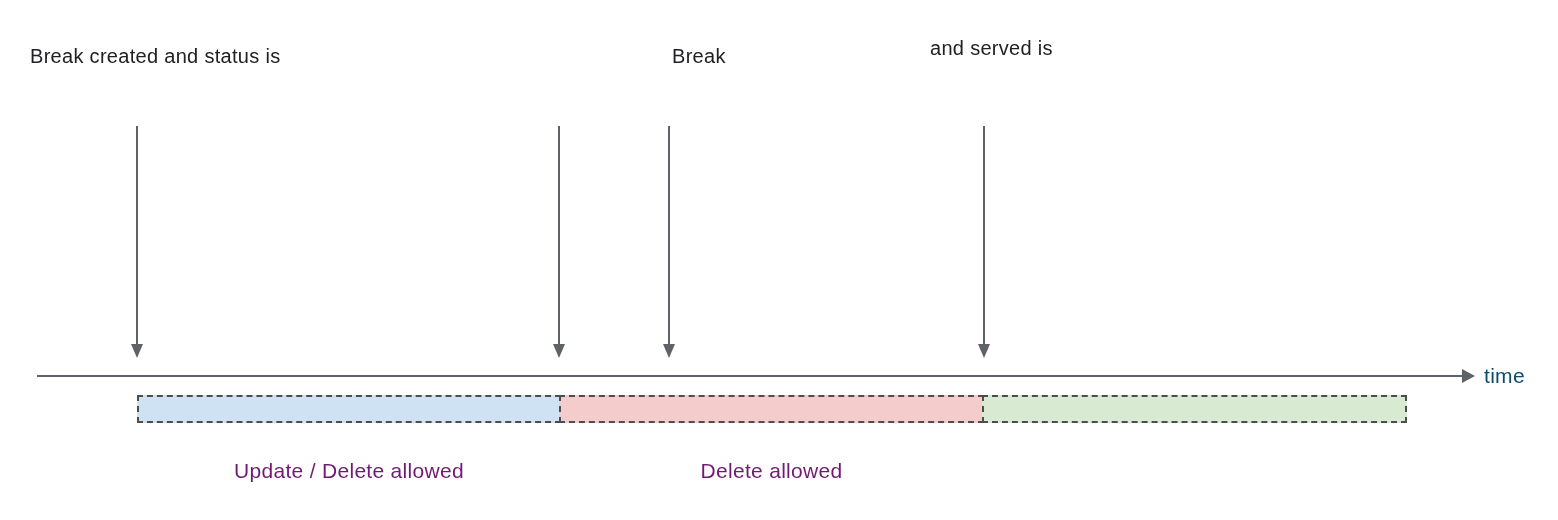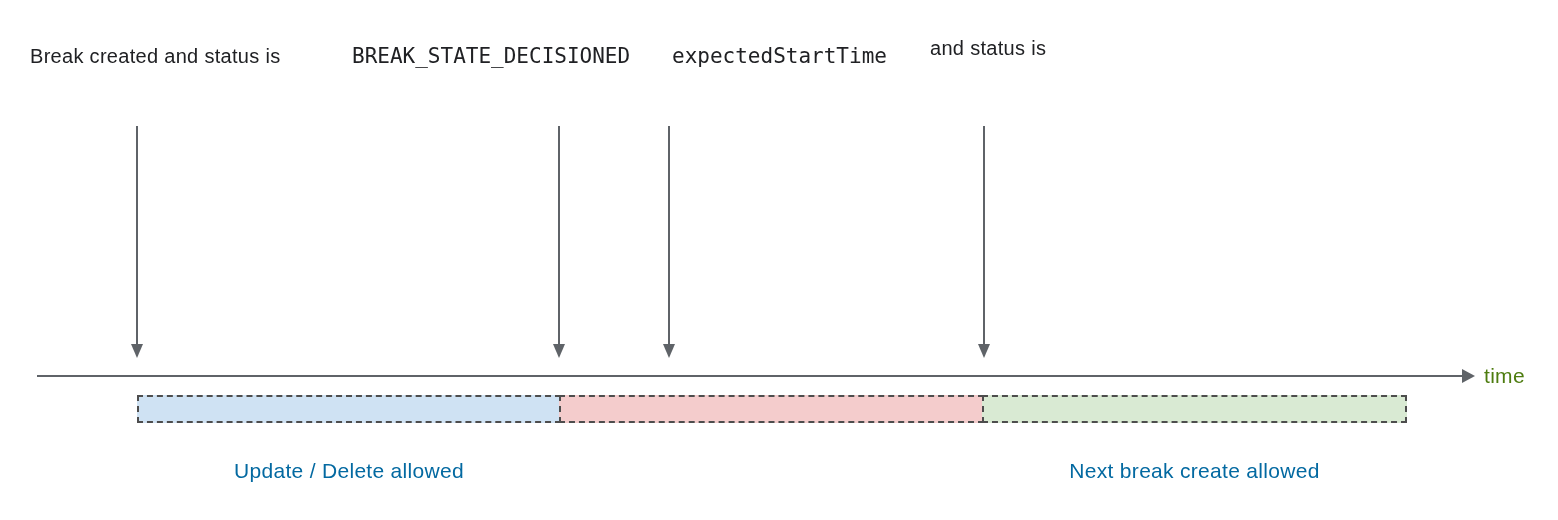--- a/index.html
+++ b/index.html
@@ -65,59 +65,58 @@
     border-top: 7px solid transparent;
     border-bottom: 7px solid transparent;
     border-left: 13px solid #5f6368;
   }
   .tlabel {
     position: absolute;
     left: 1484px;
     top: 364px;
     font-size: 21px;
     letter-spacing: 0.3px;
-    color: #4d7c0f;
+    color: #0c4a6e;
     white-space: nowrap;
   }
   .seg {
     position: absolute;
     top: 395px;
     height: 28px;
     box-sizing: border-box;
     border: 2px dashed #4d4d4d;
   }
   .seglabel {
     position: absolute;
     top: 459px;
     font-size: 21px;
     letter-spacing: 0.3px;
-    color: #0369a1;
+    color: #701a75;
     text-align: center;
     white-space: nowrap;
   }
 </style>
 </head>
 <body>
 
 <div class="stage">
 
   <div class="ann" style="left:30px; top:42px;">
     <div class="sans">Break created and status is</div>
   </div>
 
   <div class="ann" style="left:352px; top:42px;">
-    <div class="mono">BREAK_STATE_DECISIONED</div>
   </div>
 
   <div class="ann" style="left:672px; top:42px;">
-    <div class="mono">expectedStartTime</div>
+    <div class="sans">Break</div>
   </div>
 
   <div class="ann" style="left:930px; top:34px;">
-    <div class="sans">and status is</div>
+    <div class="sans">and served is</div>
   </div>
 
   <div class="varrow-stem" style="left:136px;"></div>
   <div class="varrow-head" style="left:131px;"></div>
 
   <div class="varrow-stem" style="left:558px;"></div>
   <div class="varrow-head" style="left:553px;"></div>
 
   <div class="varrow-stem" style="left:668px;"></div>
   <div class="varrow-head" style="left:663px;"></div>
@@ -127,15 +126,15 @@
 
   <div class="tline"></div>
   <div class="thead"></div>
   <div class="tlabel">time</div>
 
   <div class="seg" style="left: 137px; width: 424px; background-color: rgb(207, 226, 243);"></div>
   <div class="seg" style="left: 559px; width: 425px; background-color: rgb(244, 204, 204);"></div>
   <div class="seg" style="left: 982px; width: 425px; background-color: rgb(217, 234, 211);"></div>
 
   <div class="seglabel" style="left:137px; width:424px;">Update / Delete allowed</div>
-  <div class="seglabel" style="left:982px; width:425px;">Next break create allowed</div>
+  <div class="seglabel" style="left:559px; width:425px;">Delete allowed</div>
 
 </div>
 
 </body></html>

